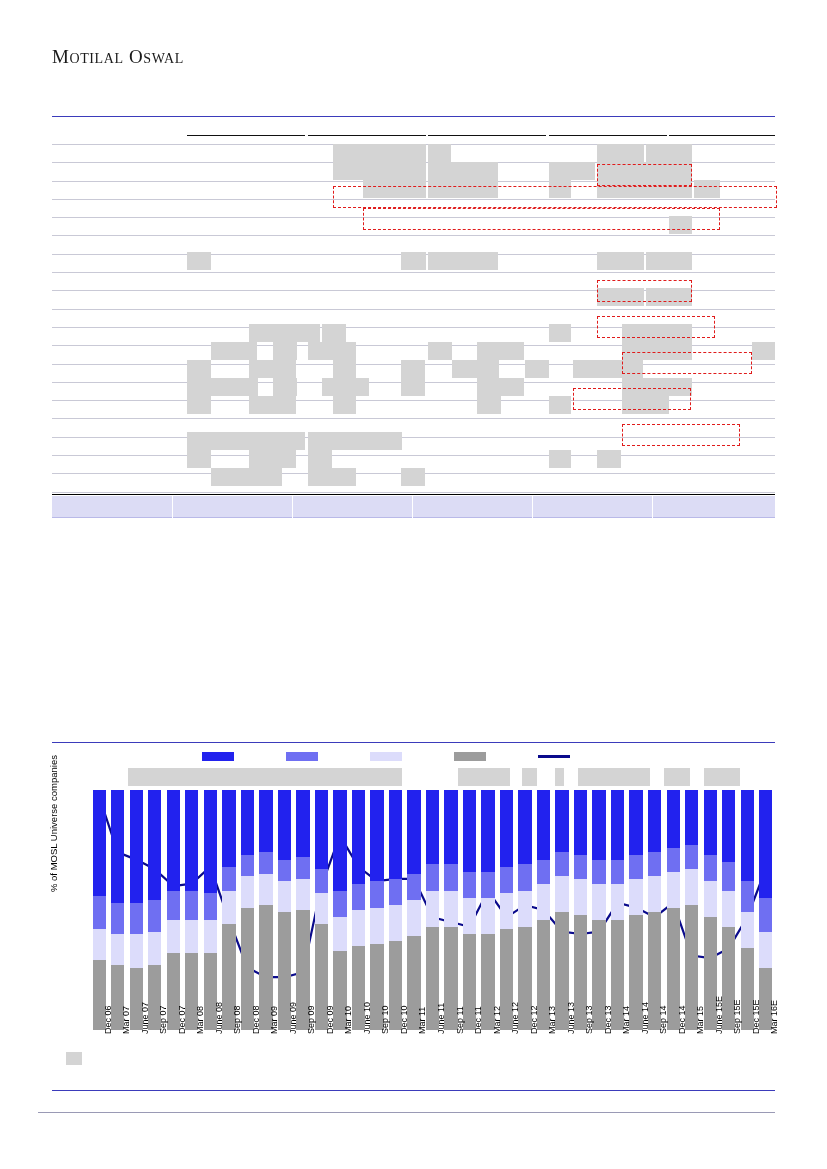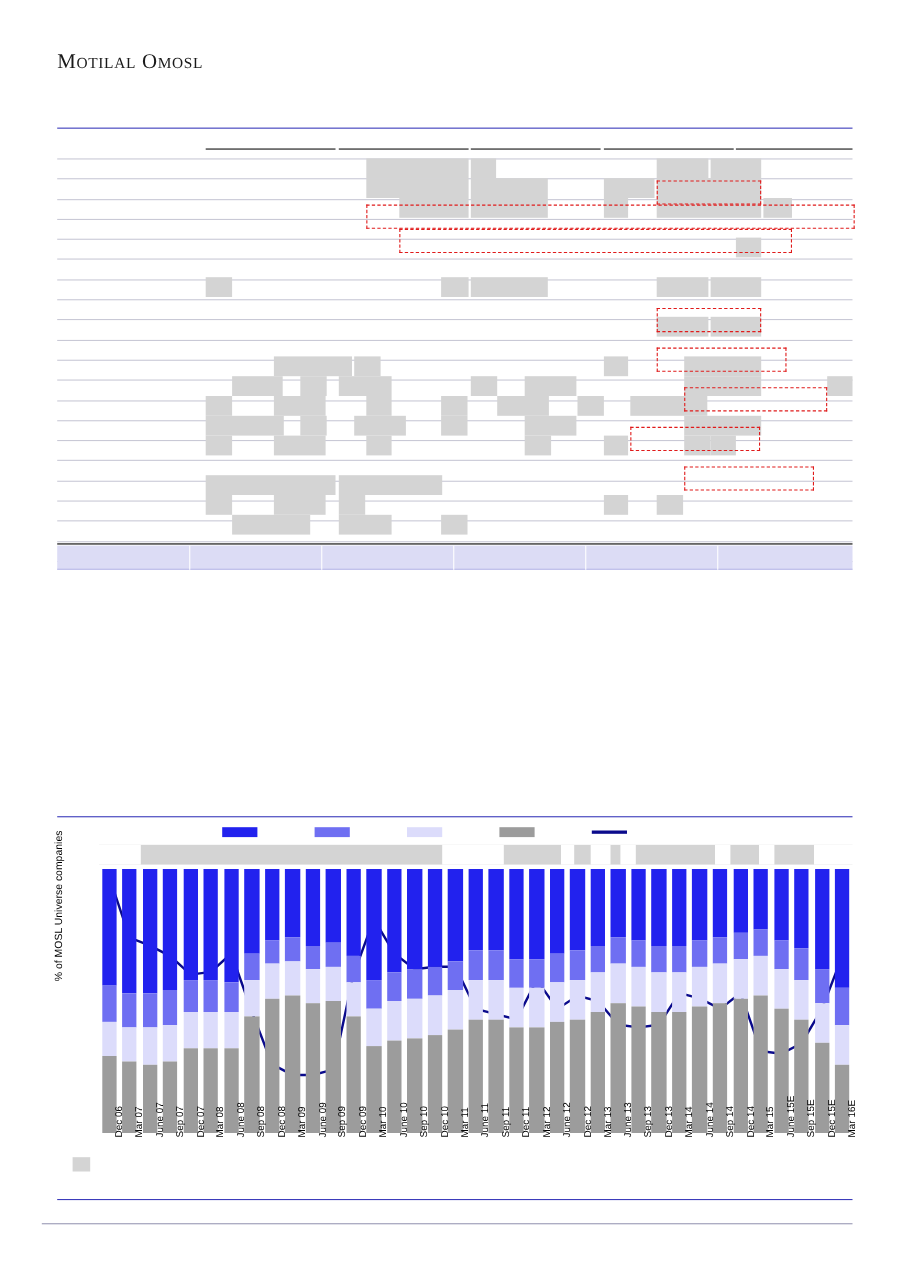--- a/index.html
+++ b/index.html
@@ -153,21 +153,21 @@
   .page-rule {
     position: absolute; left: 38px; top: 1112px; width: 737px; height: 0;
     border-top: 0.8px solid #9a9ab5;
   }
 </style>
 </head>
 <body>
 
 <div class="brand">
   <span class="sc" style="font-size:19px">M</span><span class="sc">OTILAL</span>
-  <span class="sc" style="font-size:19px">O</span><span class="sc">MOSL</span>
+  <span class="sc" style="font-size:19px">O</span><span class="sc">SWAL</span>
 </div>
 
 <div class="table-block">
   <div class="rule-top"></div>
   <div class="grp-rules" id="grp-rules">
       <div class="grp-rule" style="left: 135px; width: 118px;"></div>
       <div class="grp-rule" style="left: 256px; width: 118px;"></div>
       <div class="grp-rule" style="left: 376px; width: 118px;"></div>
       <div class="grp-rule" style="left: 497px; width: 118px;"></div>
       <div class="grp-rule" style="left: 617px; width: 106px;"></div>

